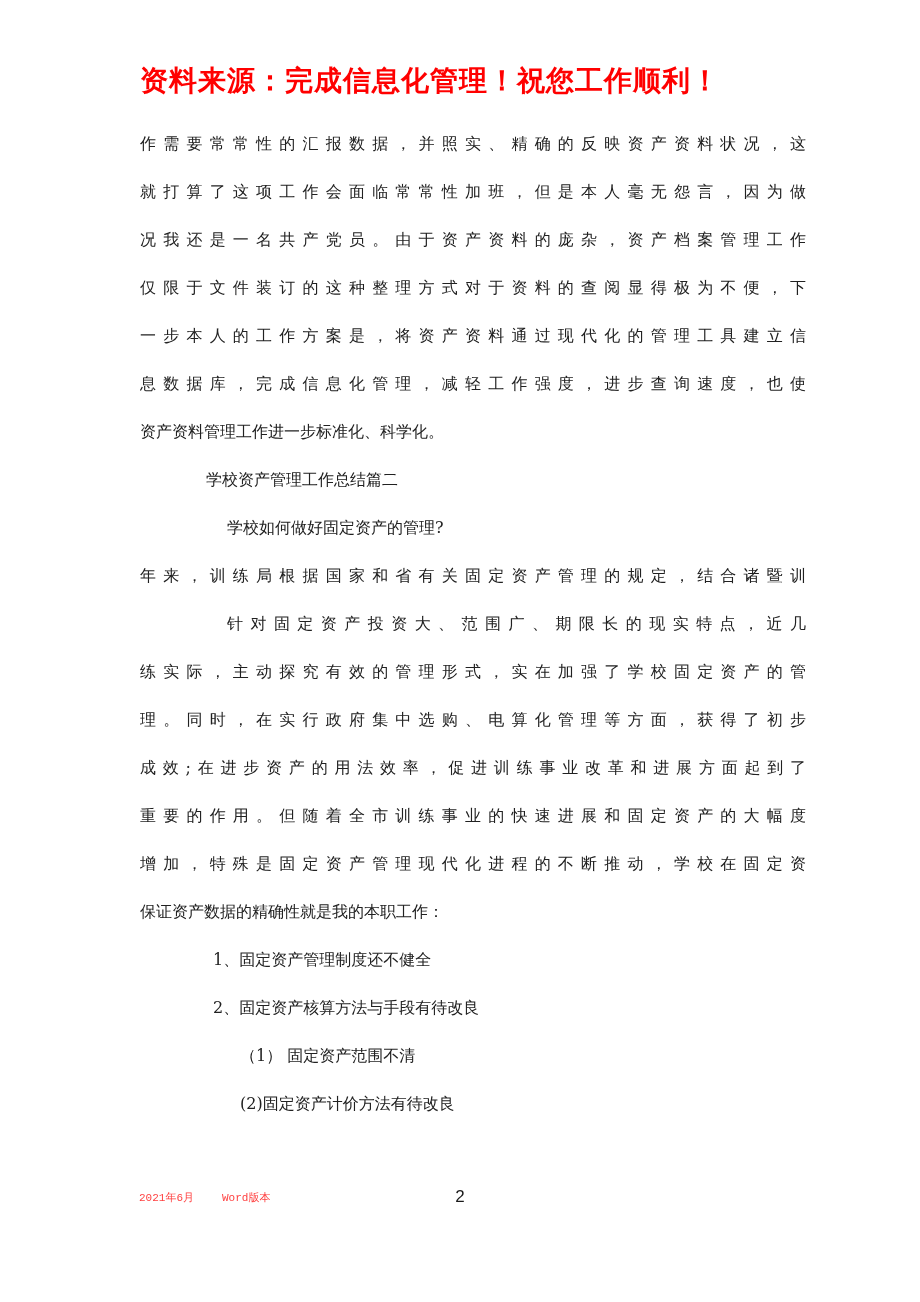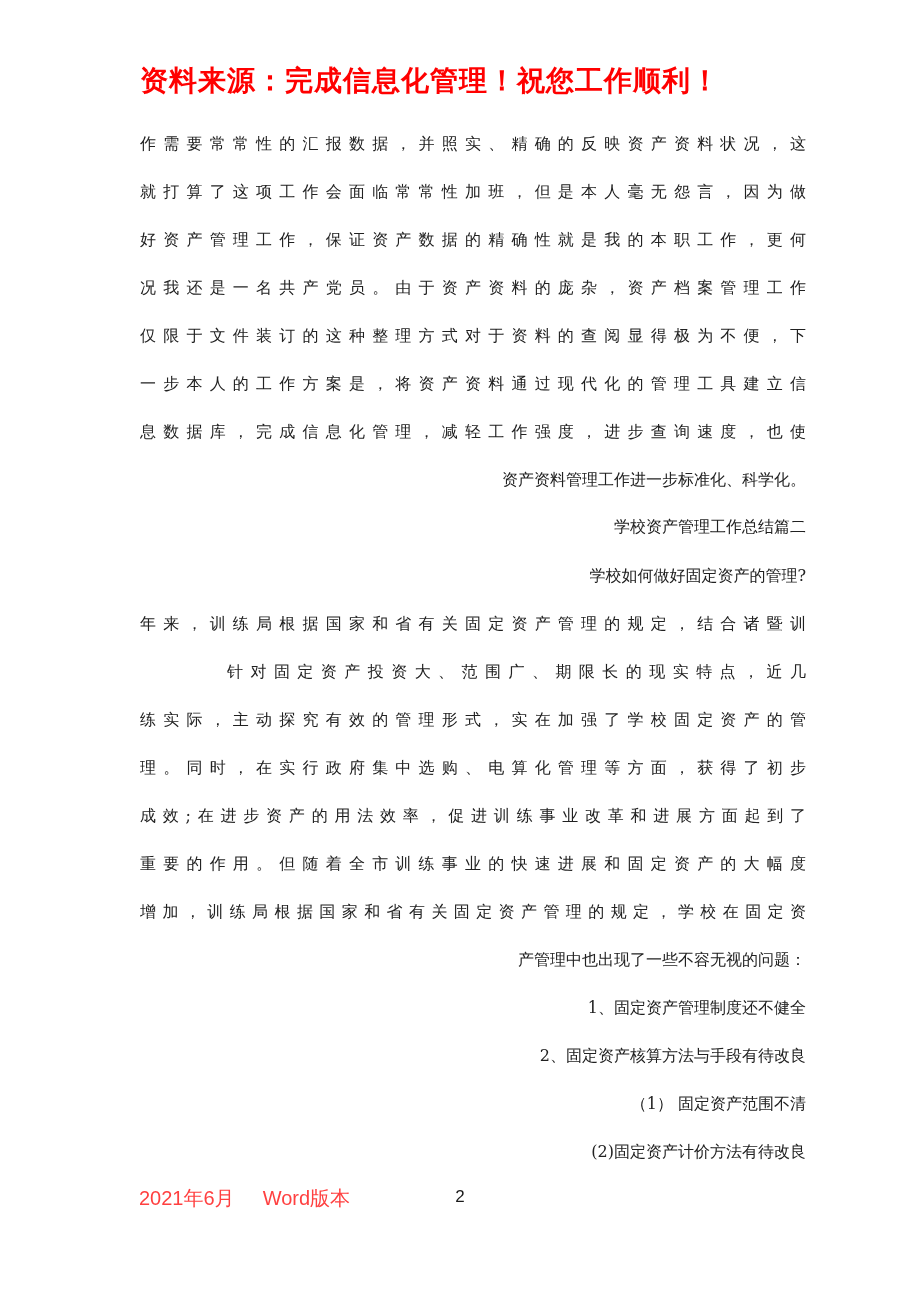--- a/index.html
+++ b/index.html
@@ -25,37 +25,37 @@
   }
   .doc-body{
     position:absolute;
     left:140px;top:120px;width:666px;
     font-size:16px;
     color:var(--body-ink);
   }
   .line{
     height:48px;line-height:48px;
     white-space:nowrap;
-    text-align:right;
+    text-align:left;
   }
   .line.full{
     white-space:normal;
     overflow:hidden;
     text-align:justify;
     text-align-last:justify;
   }
-  .ind2{margin-left:47px;font-family:Liberation Mono, monospace;}
+  .ind2{margin-left:66px;}
   .ind4{margin-left:87px;}
   .ind-num{margin-left:73px;}
   .ind-paren{margin-left:100px;}
   .doc-footer-left{
     position:absolute;
     left:139px;top:1188px;
-    font-family:Liberation Sans, sans-serif;
-    font-size:20px;line-height:20px;
+    font-family:Liberation Mono, monospace;
+    font-size:11px;line-height:20px;
     color:var(--footer-red);
     white-space:nowrap;
   }
   .doc-footer-left .version{margin-left:28px;}
   .page-number{
     position:absolute;
     left:448px;top:1186px;width:24px;
     text-align:center;
     font-family:"Liberation Sans",sans-serif;
     font-size:17px;line-height:22px;
@@ -65,36 +65,35 @@
 </head>
 <body>
 
 <div class="page">
 
   <div class="doc-header">资料来源：完成信息化管理！祝您工作顺利！</div>
 
   <div class="doc-body">
     <div class="line full">作需要常常性的汇报数据，并照实、精确的反映资产资料状况，这</div>
     <div class="line full">就打算了这项工作会面临常常性加班，但是本人毫无怨言，因为做</div>
-    <div class="line full">好资产管理工作，保证资产数据的精确性就是我的本职工作，更何</div>
     <div class="line full">况我还是一名共产党员。由于资产资料的庞杂，资产档案管理工作</div>
     <div class="line full">仅限于文件装订的这种整理方式对于资料的查阅显得极为不便，下</div>
     <div class="line full">一步本人的工作方案是，将资产资料通过现代化的管理工具建立信</div>
     <div class="line full">息数据库，完成信息化管理，减轻工作强度，进步查询速度，也使</div>
     <div class="line">资产资料管理工作进一步标准化、科学化。</div>
     <div class="line ind2">学校资产管理工作总结篇二</div>
     <div class="line ind4">学校如何做好固定资产的管理?</div>
     <div class="line full">年来，训练局根据国家和省有关固定资产管理的规定，结合诸暨训</div>
     <div class="line full ind4">针对固定资产投资大、范围广、期限长的现实特点，近几</div>
     <div class="line full">练实际，主动探究有效的管理形式，实在加强了学校固定资产的管</div>
     <div class="line full">理。同时，在实行政府集中选购、电算化管理等方面，获得了初步</div>
     <div class="line full">成效;在进步资产的用法效率，促进训练事业改革和进展方面起到了</div>
     <div class="line full">重要的作用。但随着全市训练事业的快速进展和固定资产的大幅度</div>
-    <div class="line full">增加，训练局根据国家和省有关固定资产管理的规定，学校在固定资</div>
-    <div class="line">产管理中也出现了一些不容无视的问题：</div>
+    <div class="line full">增加，特殊是固定资产管理现代化进程的不断推动，学校在固定资</div>
+    <div class="line">保证资产数据的精确性就是我的本职工作：</div>
     <div class="line ind-num">1、固定资产管理制度还不健全</div>
     <div class="line ind-num">2、固定资产核算方法与手段有待改良</div>
     <div class="line ind-paren">（1） 固定资产范围不清</div>
     <div class="line ind-paren">(2)固定资产计价方法有待改良</div>
   </div>
 
   <div class="doc-footer-left">
     <span class="date">2021年6月</span><span class="version">Word版本</span>
   </div>
 

